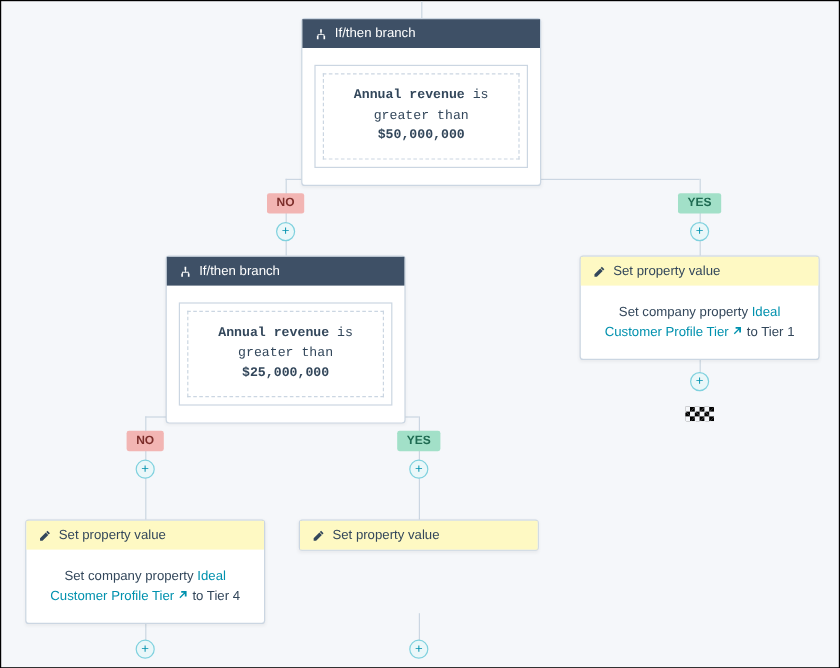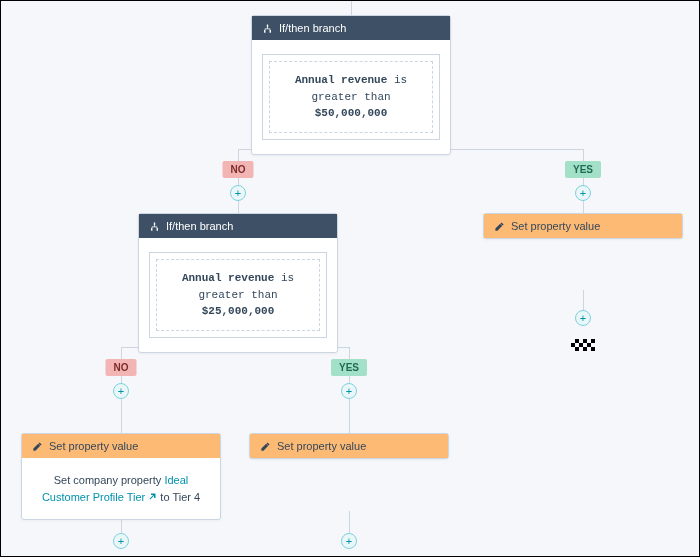--- a/index.html
+++ b/index.html
@@ -31,21 +31,21 @@
   }
   .card .header {
     display: flex;
     align-items: center;
     gap: 6px;
     padding: 6px 10px;
     font-size: 11px;
     color: #fff;
   }
   .card.branch .header { background: #3e5066; }
-  .card.action .header { background: #fdba74; color: #33475b; }
+  .card.action .header { background: #fef9c3; color: #33475b; }
   .card .body {
     padding: 14px 10px;
     text-align: center;
     color: #33475b;
     line-height: 1.5;
   }
   .condition-outer {
     border: 1px solid #cbd6e2;
     padding: 6px;
   }
@@ -176,47 +176,58 @@
 
   <div class="card action" style="left:482px; top:212px;">
     <div class="header">
       <span class="hicon">
         <svg viewBox="0 0 16 16">
             <path fill="currentColor" d="M2 11l7-7 3 3-7 7H2v-3zm9-9l3 3-1.5 1.5-3-3L11 2z"></path>
           </svg>
       </span>
       <span>Set property value</span>
     </div>
-  </div>
-  <div class="plus" style="left:582px; top:317px;">+</div>
-  <div class="flag" style="left:582px; top:338px;"></div>
-
-  <div class="chip no" style="left:120px; top:358px;">NO</div>
-  <div class="chip yes" style="left:348px; top:358px;">YES</div>
-  <div class="plus" style="left:120px; top:390px;">+</div>
-  <div class="plus" style="left:348px; top:390px;">+</div>
-
-  <div class="card action" style="left:20px; top:432px;">
-    <div class="header">
-      <span class="hicon">
-        <svg viewBox="0 0 16 16">
-            <path fill="currentColor" d="M2 11l7-7 3 3-7 7H2v-3zm9-9l3 3-1.5 1.5-3-3L11 2z"></path>
-          </svg>
-      </span>
-      <span>Set property value</span>
-    </div>
     <div class="body">
       <span>Set company property</span>
       <span class="link">Ideal Customer Profile Tier</span>
       <span class="ext-icon">
         <svg viewBox="0 0 12 12">
             <path fill="#0091ae" d="M4 2h6v6H8V5L3 10 2 9l5-5H4V2z"></path>
           </svg>
       </span>
       <span>to</span>
+      <span>Tier 1</span>
+    </div>
+  </div>
+  <div class="plus" style="left:582px; top:317px;">+</div>
+  <div class="flag" style="left:582px; top:338px;"></div>
+
+  <div class="chip no" style="left:120px; top:358px;">NO</div>
+  <div class="chip yes" style="left:348px; top:358px;">YES</div>
+  <div class="plus" style="left:120px; top:390px;">+</div>
+  <div class="plus" style="left:348px; top:390px;">+</div>
+
+  <div class="card action" style="left:20px; top:432px;">
+    <div class="header">
+      <span class="hicon">
+        <svg viewBox="0 0 16 16">
+            <path fill="currentColor" d="M2 11l7-7 3 3-7 7H2v-3zm9-9l3 3-1.5 1.5-3-3L11 2z"></path>
+          </svg>
+      </span>
+      <span>Set property value</span>
+    </div>
+    <div class="body">
+      <span>Set company property</span>
+      <span class="link">Ideal Customer Profile Tier</span>
+      <span class="ext-icon">
+        <svg viewBox="0 0 12 12">
+            <path fill="#0091ae" d="M4 2h6v6H8V5L3 10 2 9l5-5H4V2z"></path>
+          </svg>
+      </span>
+      <span>to</span>
       <span>Tier 4</span>
     </div>
   </div>
   <div class="plus" style="left:120px; top:540px;">+</div>
 
   <div class="card action" style="left:248px; top:432px;">
     <div class="header">
       <span class="hicon">
         <svg viewBox="0 0 16 16">
             <path fill="currentColor" d="M2 11l7-7 3 3-7 7H2v-3zm9-9l3 3-1.5 1.5-3-3L11 2z"></path>

